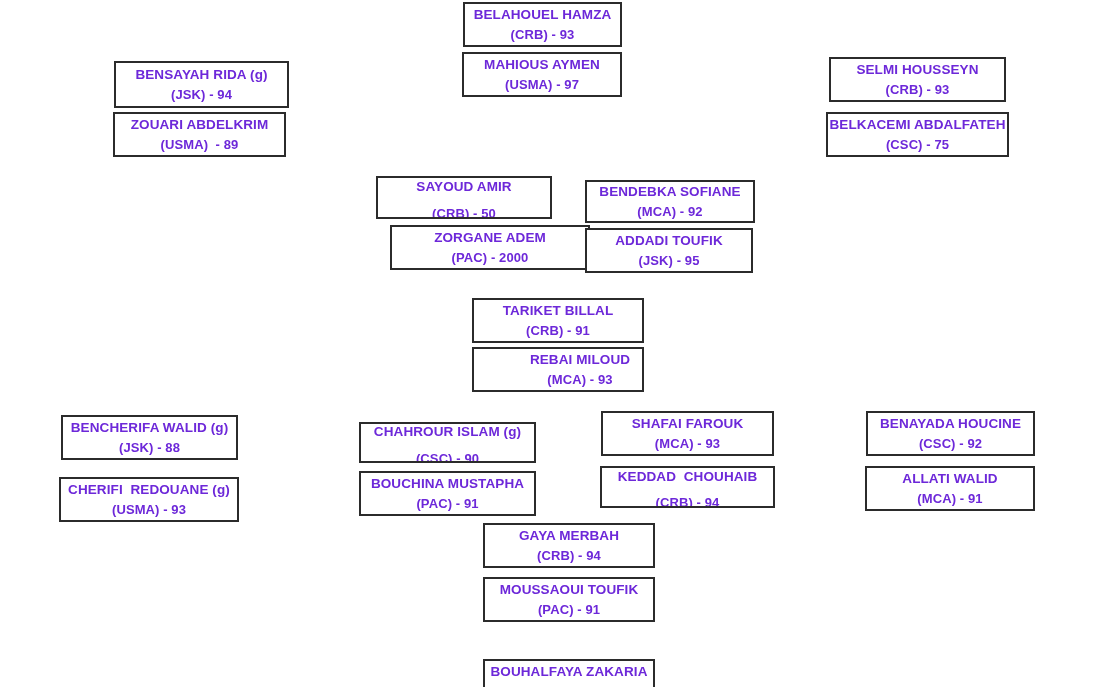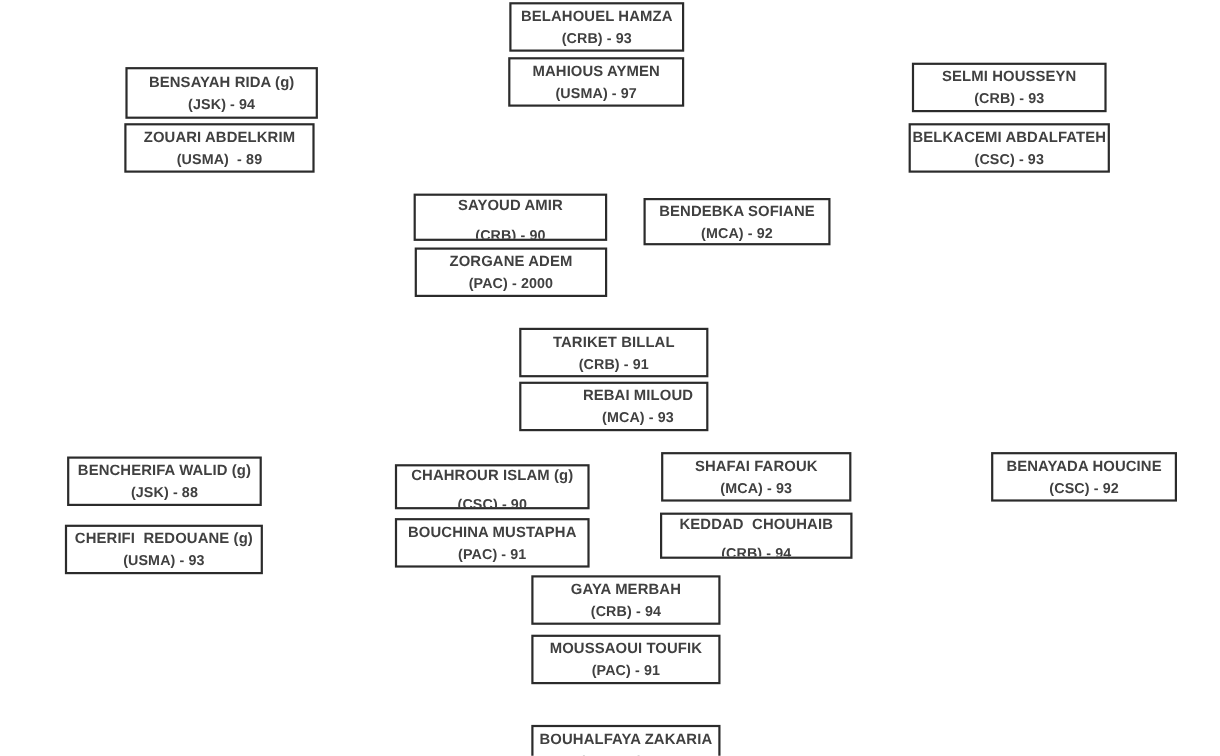--- a/index.html
+++ b/index.html
@@ -32,21 +32,21 @@
     align-items: center;
     justify-content: center;
     overflow: hidden;
   }
   .player-box .pname,
   .player-box .pclub {
     display: block;
     width: 100%;
     text-align: center;
     font-weight: bold;
-    color: #404040;
+    color: #6d28d9;
     letter-spacing: 0.1px;
     line-height: 1.0;
     white-space: pre;
   }
   .player-box .pname {
     font-size: 13.5px;
     margin-bottom: 6px;
   }
   .player-box .pclub {
     font-size: 13px;
@@ -74,33 +74,37 @@
     <div class="player-box" style="left: 113px; top: 112px; width: 173px; height: 45px;">
       <span class="pname">ZOUARI ABDELKRIM</span>
       <span class="pclub">(USMA)  - 89</span>
     </div>
     <div class="player-box" style="left: 829px; top: 57px; width: 177px; height: 45px;">
       <span class="pname">SELMI HOUSSEYN</span>
       <span class="pclub">(CRB) - 93</span>
     </div>
     <div class="player-box" style="left: 826px; top: 112px; width: 183px; height: 45px;">
       <span class="pname">BELKACEMI ABDALFATEH</span>
-      <span class="pclub">(CSC) - 93</span>
+      <span class="pclub">(CSC) - 75</span>
     </div>
     <div class="player-box shift-down" style="left: 376px; top: 176px; width: 176px; height: 43px;">
       <span class="pname">SAYOUD AMIR</span>
-      <span class="pclub">(CRB) - 90</span>
+      <span class="pclub">(CRB) - 50</span>
     </div>
-    <div class="player-box" style="left: 377px; top: 225px; width: 175px; height: 45px;">
+    <div class="player-box" style="left: 390px; top: 225px; width: 200px; height: 45px;">
       <span class="pname">ZORGANE ADEM</span>
       <span class="pclub">(PAC) - 2000</span>
     </div>
     <div class="player-box" style="left: 585px; top: 180px; width: 170px; height: 43px;">
       <span class="pname">BENDEBKA SOFIANE</span>
       <span class="pclub">(MCA) - 92</span>
+    </div>
+    <div class="player-box" style="left: 585px; top: 228px; width: 168px; height: 45px;">
+      <span class="pname">ADDADI TOUFIK</span>
+      <span class="pclub">(JSK) - 95</span>
     </div>
     <div class="player-box" style="left: 472px; top: 298px; width: 172px; height: 45px;">
       <span class="pname">TARIKET BILLAL</span>
       <span class="pclub">(CRB) - 91</span>
     </div>
     <div class="player-box" style="left: 472px; top: 347px; width: 172px; height: 45px; padding-left: 44px;">
       <span class="pname">REBAI MILOUD</span>
       <span class="pclub">(MCA) - 93</span>
     </div>
     <div class="player-box" style="left: 61px; top: 415px; width: 177px; height: 45px;">
@@ -120,23 +124,27 @@
       <span class="pclub">(PAC) - 91</span>
     </div>
     <div class="player-box" style="left: 601px; top: 411px; width: 173px; height: 45px;">
       <span class="pname">SHAFAI FAROUK</span>
       <span class="pclub">(MCA) - 93</span>
     </div>
     <div class="player-box shift-down" style="left: 600px; top: 466px; width: 175px; height: 42px;">
       <span class="pname">KEDDAD  CHOUHAIB</span>
       <span class="pclub">(CRB) - 94</span>
     </div>
-    <div class="player-box" style="left: 866px; top: 411px; width: 169px; height: 45px; margin-left: 35px;">
+    <div class="player-box" style="left: 866px; top: 411px; width: 169px; height: 45px;">
       <span class="pname">BENAYADA HOUCINE</span>
       <span class="pclub">(CSC) - 92</span>
+    </div>
+    <div class="player-box" style="left: 865px; top: 466px; width: 170px; height: 45px;">
+      <span class="pname">ALLATI WALID</span>
+      <span class="pclub">(MCA) - 91</span>
     </div>
     <div class="player-box" style="left: 483px; top: 523px; width: 172px; height: 45px;">
       <span class="pname">GAYA MERBAH</span>
       <span class="pclub">(CRB) - 94</span>
     </div>
     <div class="player-box" style="left: 483px; top: 577px; width: 172px; height: 45px;">
       <span class="pname">MOUSSAOUI TOUFIK</span>
       <span class="pclub">(PAC) - 91</span>
     </div>
     <div class="player-box" style="left: 483px; top: 659px; width: 172px; height: 45px;">

